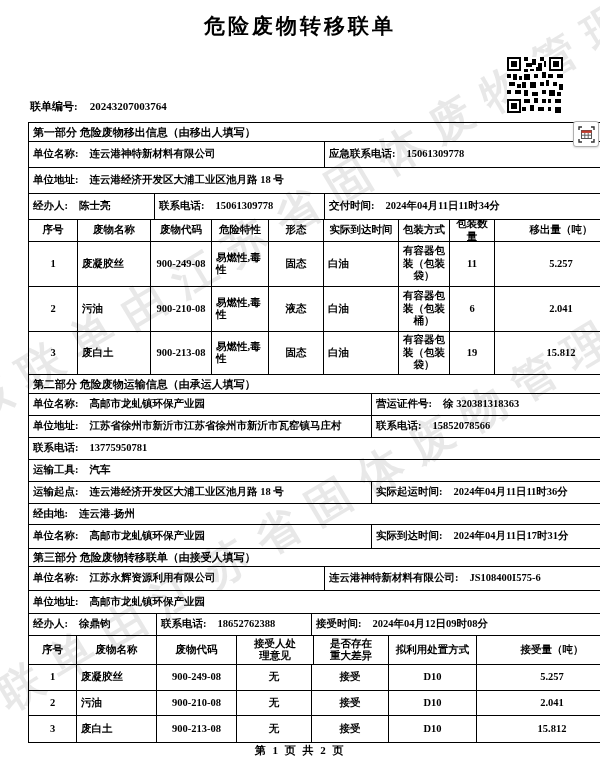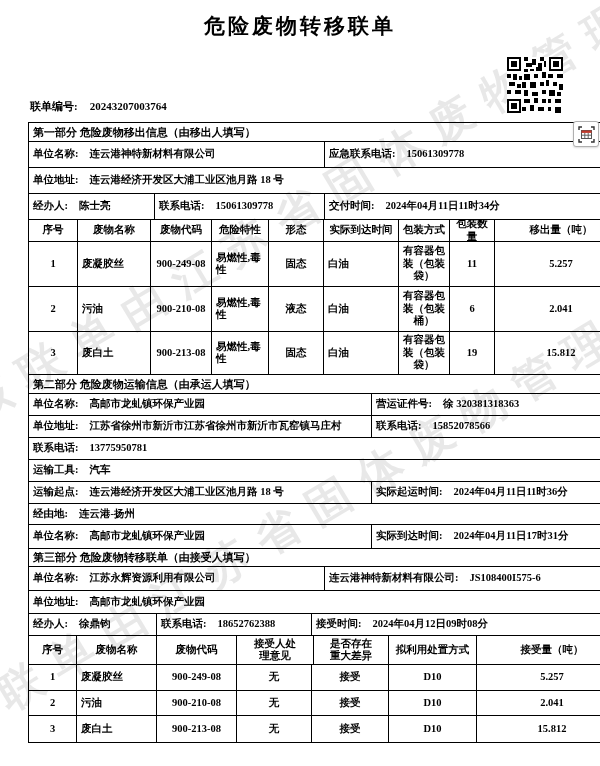--- a/index.html
+++ b/index.html
@@ -475,20 +475,21 @@
         <div class="cell c" style="width:88px">
             <span>D10</span>
           </div>
         <div class="cell c flex1">
             <span>15.812</span>
           </div>
       </div>
 
     </div>
 
+    <div class="footer">第 1 页 共 2 页</div>
   </div>
 
   <div class="scan-btn">
     <svg width="17" height="17" viewBox="0 0 17 17">
       <g stroke="#333" stroke-width="1.4" fill="none">
         <path d="M1 4 V1 H4"></path>
           <path d="M13 1 H16 V4"></path>
           <path d="M16 13 V16 H13"></path>
           <path d="M4 16 H1 V13"></path>
       </g>

